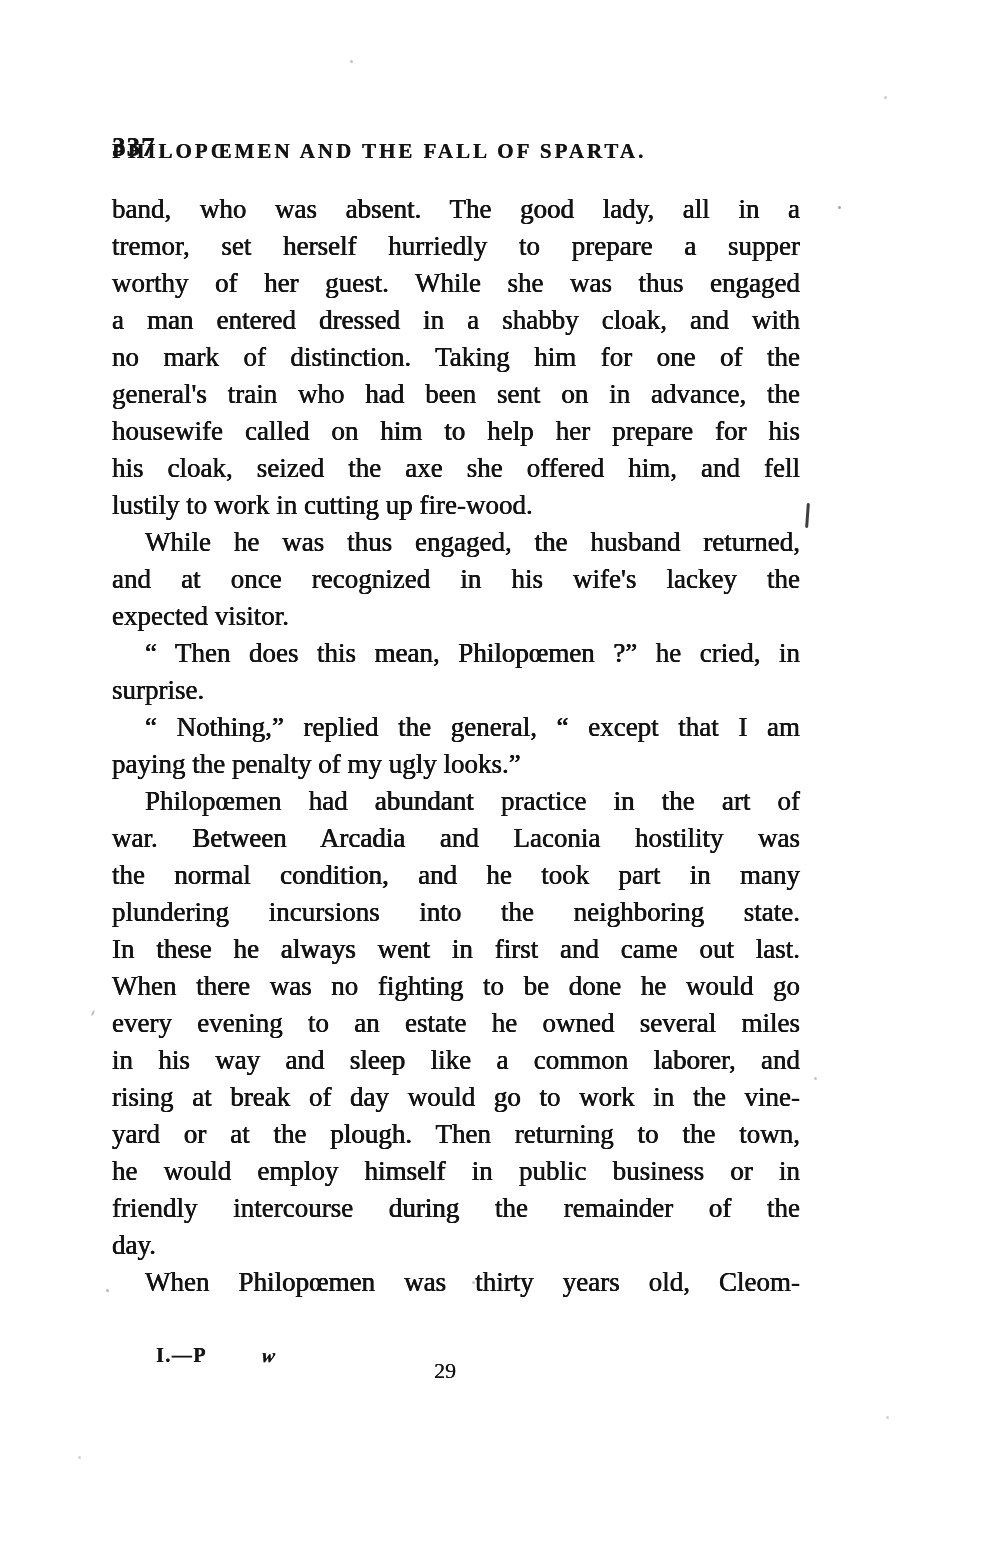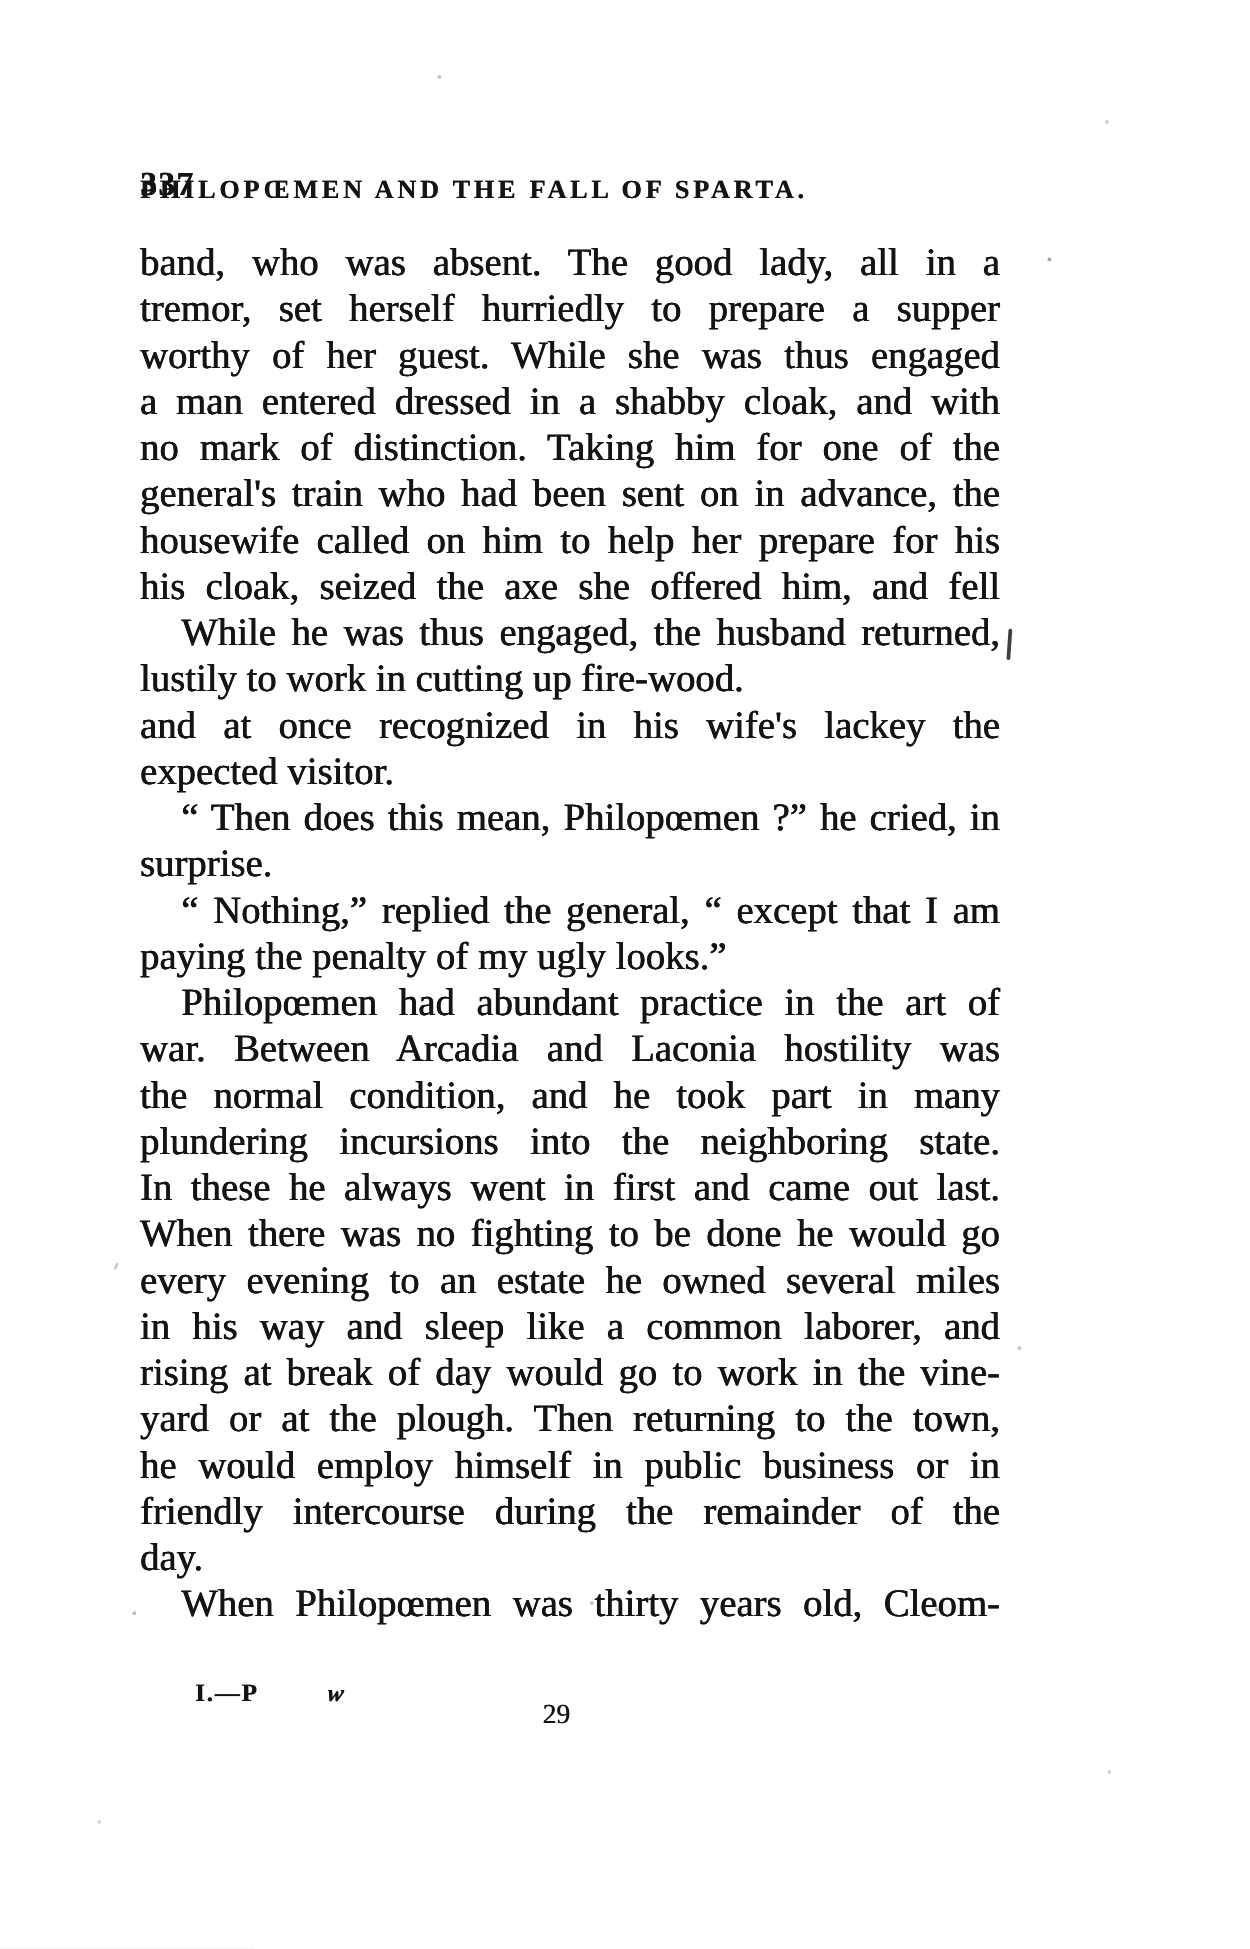--- a/index.html
+++ b/index.html
@@ -42,21 +42,21 @@
     text-shadow: 0.3px 0 0 currentColor;
   }
   
   .page-body {
     position: absolute;
     top: 191px;
     left: 112px;
     width: 688px;
   }
   .line {
-    font-size: 31px;
+    font-size: 27px;
     line-height: 37px;
     height: 37px;
     text-align: justify;
     text-align-last: justify;
     text-shadow: 0.35px 0 0 currentColor, -0.2px 0 0 currentColor;
   }
   .line.last {
     text-align: left;
     text-align-last: left;
   }
@@ -135,22 +135,22 @@
 
   <main class="page-body">
     <div class="line">band, who was absent.  The good lady, all in a</div>
     <div class="line">tremor, set herself hurriedly to prepare a supper</div>
     <div class="line">worthy of her guest.  While she was thus engaged</div>
     <div class="line">a man entered dressed in a shabby cloak, and with</div>
     <div class="line">no mark of distinction.  Taking him for one of the</div>
     <div class="line">general's train who had been sent on in advance, the</div>
     <div class="line">housewife called on him to help her prepare for his</div>
     <div class="line">his cloak, seized the axe she offered him, and fell</div>
+    <div class="line last">lustily to work in cutting up fire-wood.</div>
     <div class="line ind">While he was thus engaged, the husband returned,</div>
-    <div class="line last">lustily to work in cutting up fire-wood.</div>
     <div class="line">and at once recognized in his wife's lackey the</div>
     <div class="line last">expected visitor.</div>
     <div class="line ind">“ Then does this mean, Philopœmen ?” he cried, in</div>
     <div class="line last">surprise.</div>
     <div class="line ind">“ Nothing,” replied the general, “ except that I am</div>
     <div class="line last">paying the penalty of my ugly looks.”</div>
     <div class="line ind">Philopœmen had abundant practice in the art of</div>
     <div class="line">war.  Between Arcadia and Laconia hostility was</div>
     <div class="line">the normal condition, and he took part in many</div>
     <div class="line">plundering incursions into the neighboring state.</div>

